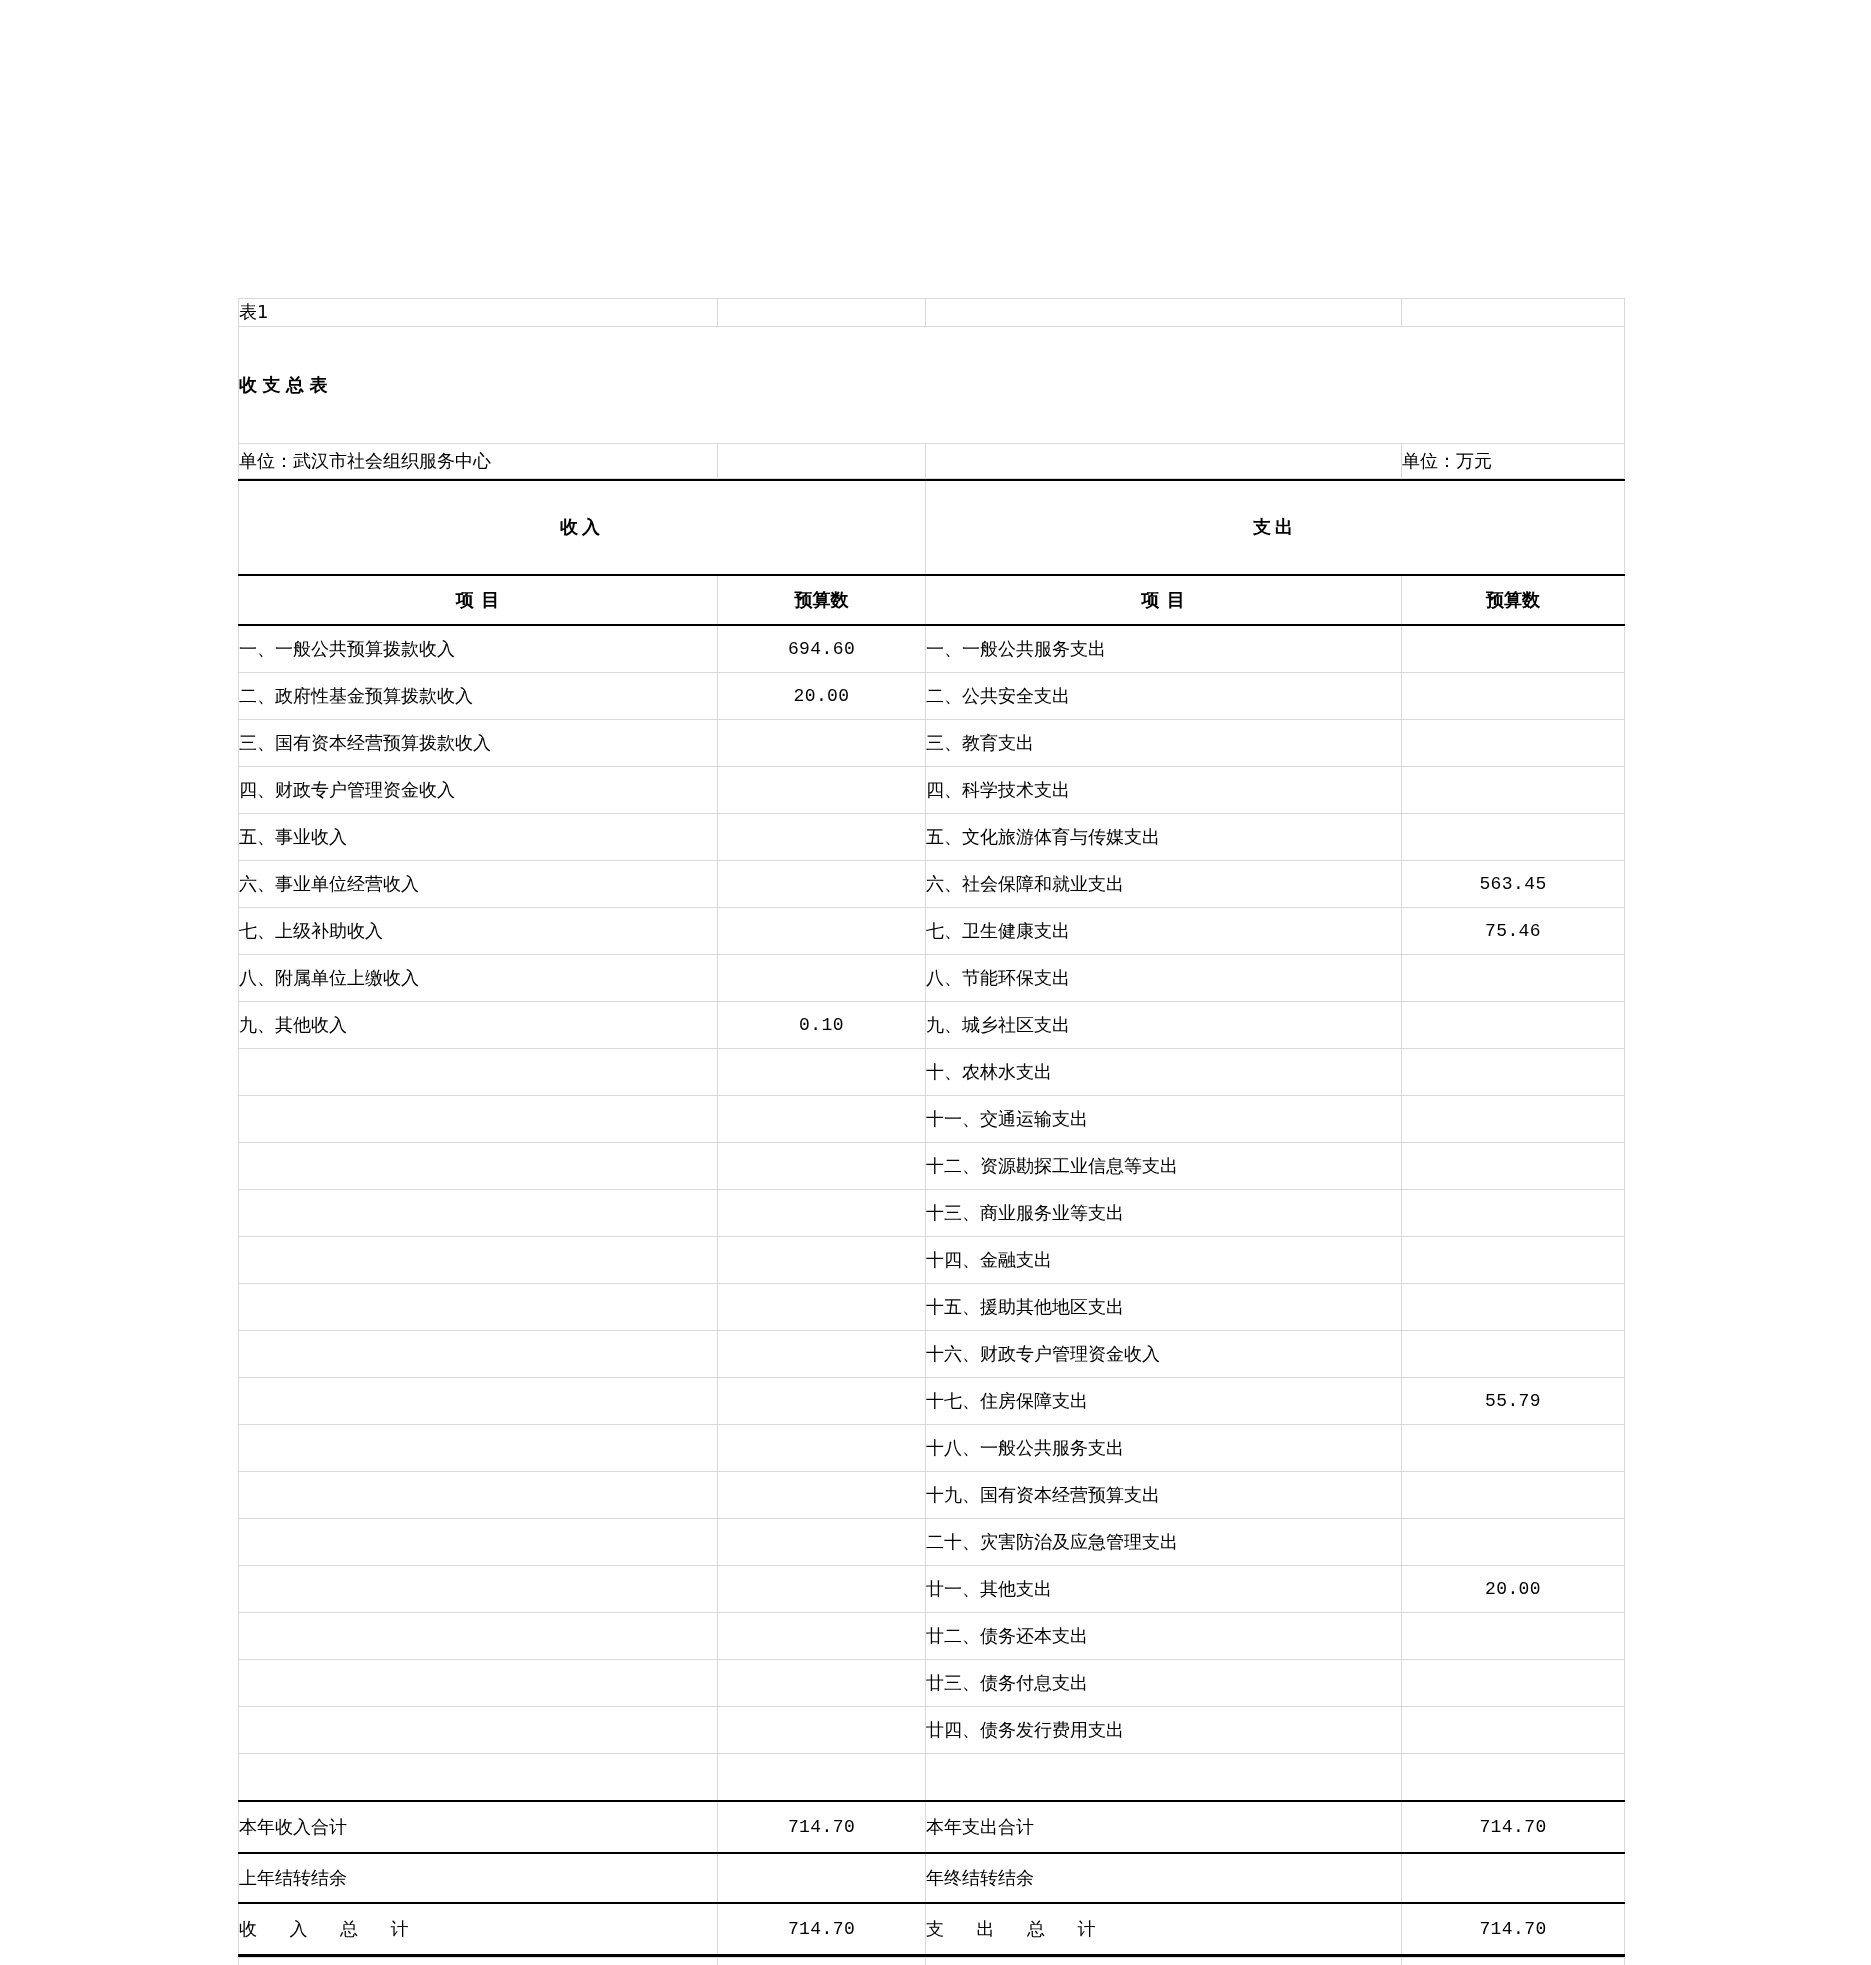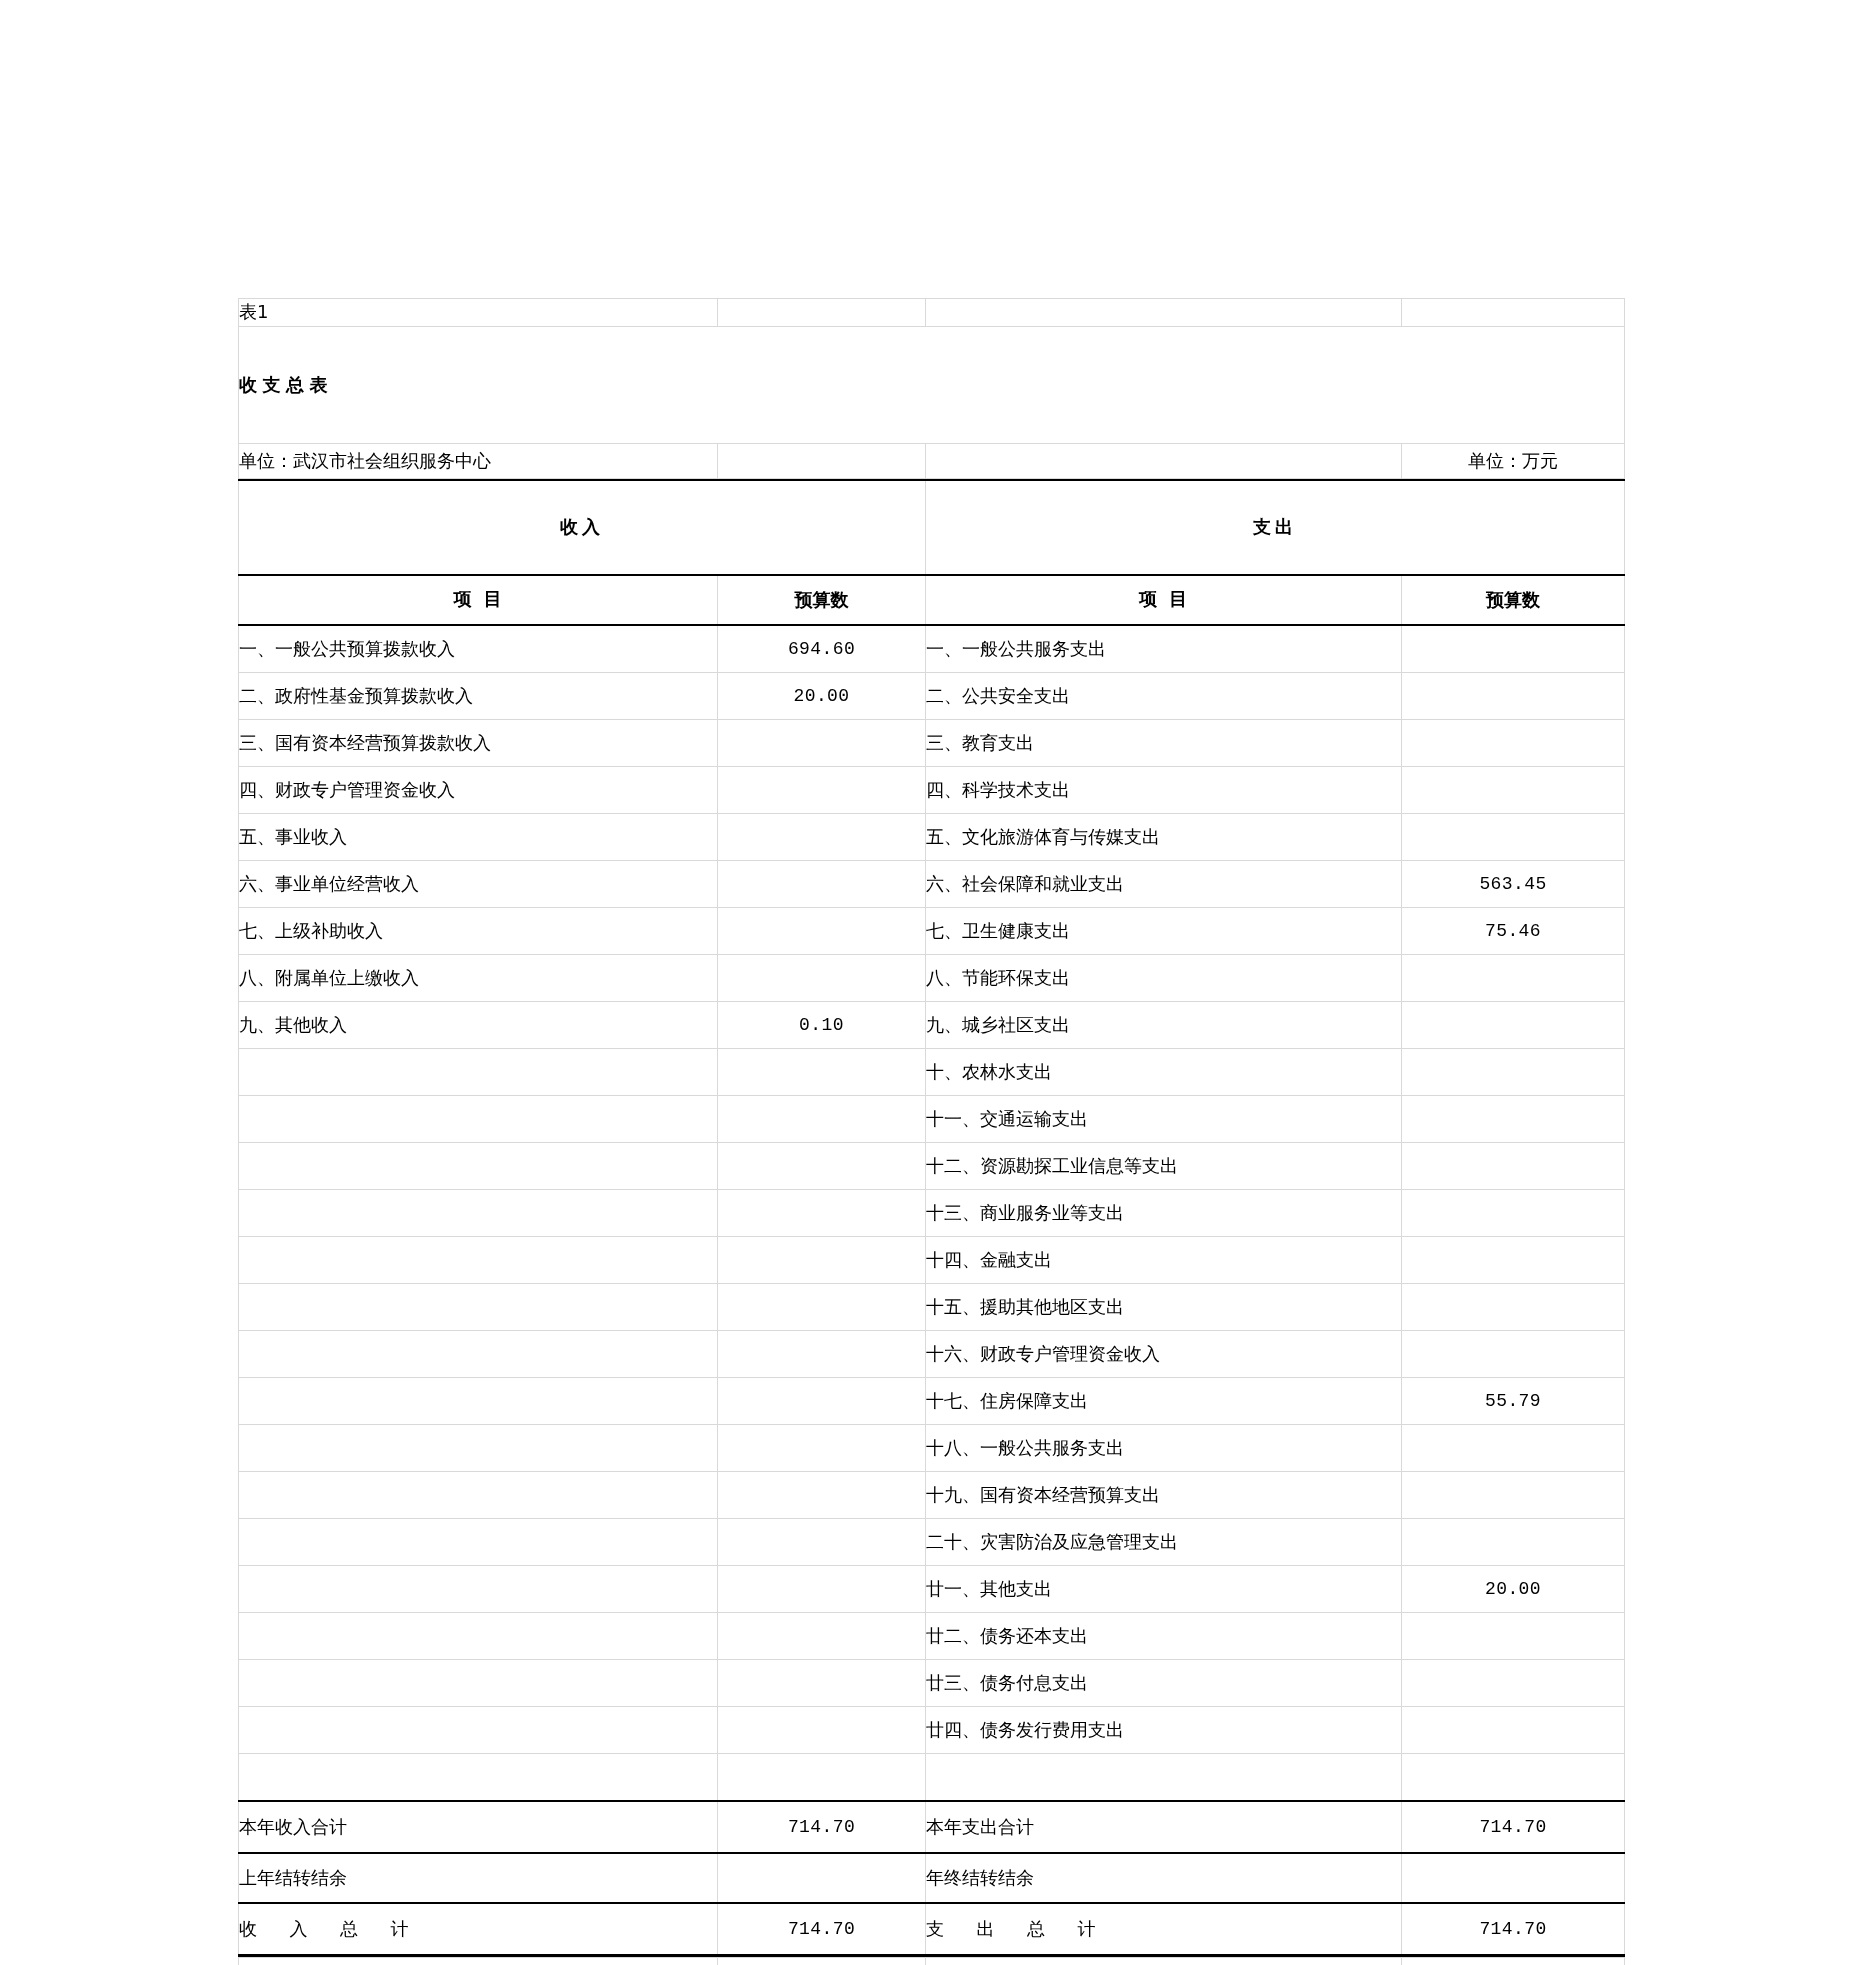--- a/index.html
+++ b/index.html
@@ -59,21 +59,21 @@
     font-family: "DejaVu Serif", "Liberation Serif", serif;
     padding-bottom: 11px;
   }
 
   .r-unitline td { height: 34px; }
   .unit-left {
     padding-left: 7px;
     font-size: 17.7px;
   }
   .unit-right {
-    text-align: center;
+    text-align: left;
     padding-right: 7px;
     font-size: 17.7px;
     font-family: Liberation Serif, serif;
   }
 
   
   .blk td {
     border-left: 0.8px solid #000;
     border-right: 0.8px solid #000;
     border-top: 0.8px solid #000;
@@ -92,21 +92,21 @@
   }
 
   .r-colhead td {
     height: 48px;
     border-bottom: 2.4px solid #000 !important;
     text-align: center;
     font-size: 22.4px;
     font-weight: bold;
     font-family: "DejaVu Serif", "Liberation Serif", serif;
   }
-  .r-colhead td.hd-item { letter-spacing: 0.8px; font-family: Liberation Mono, monospace; }
+  .r-colhead td.hd-item { letter-spacing: 0.8px; }
 
   .r-data td { height: 46px; }
 
   .cell-item {
     padding-left: 6.3px;
     font-size: 19.7px;
     white-space: nowrap;
     font-family: "DejaVu Sans", "Liberation Sans", sans-serif;
   }
   .cell-val {

